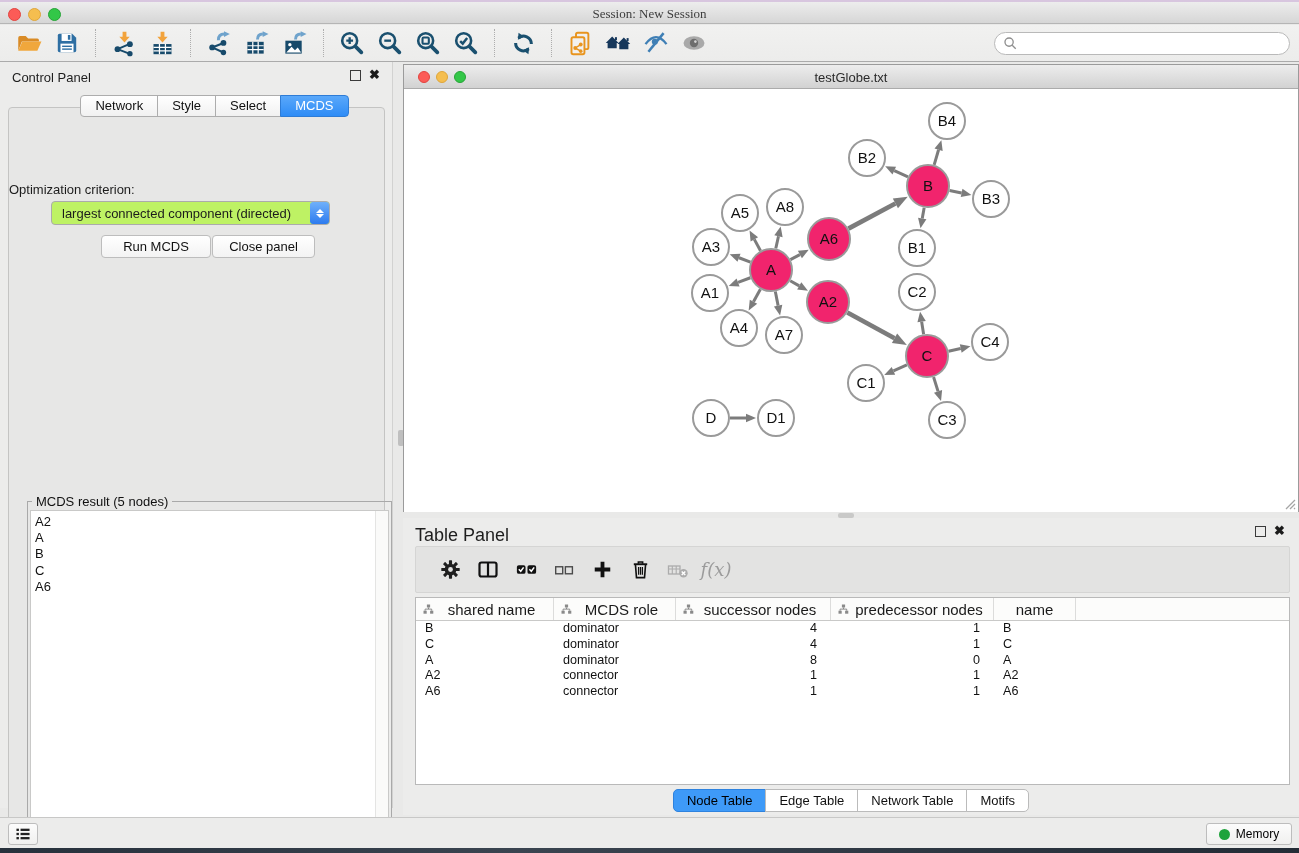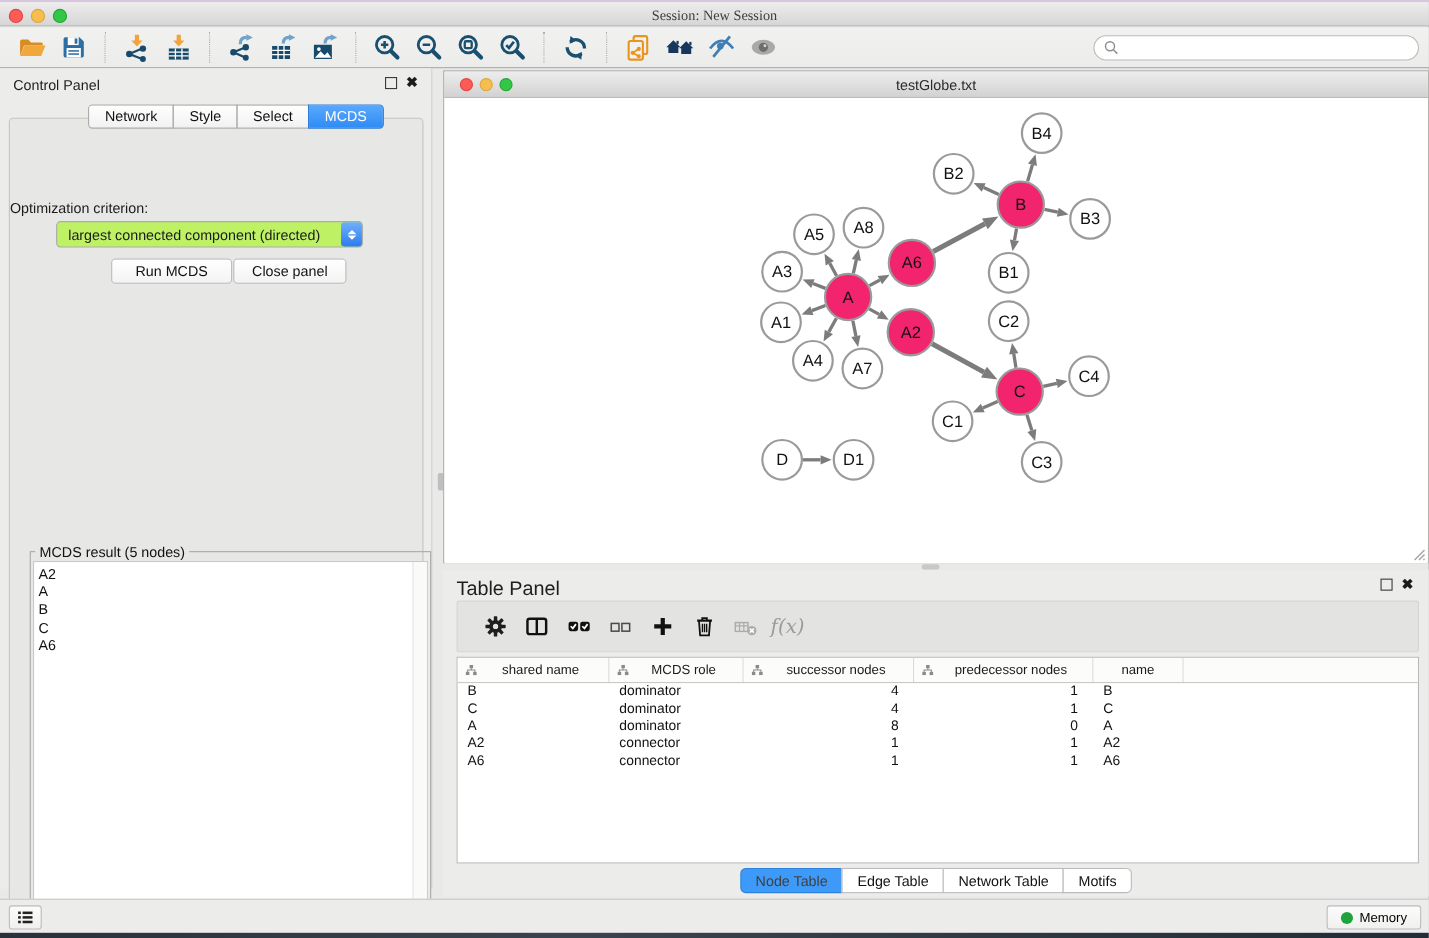--- a/index.html
+++ b/index.html
@@ -93,34 +93,34 @@
   .tp-float { right:33px; } .tp-close { right:14px; }
   .tp-toolbar { position:absolute; left:12px; top:28px; width:875px; height:47px; background:#E3E3E2;
                 border:1px solid #D5D5D4; border-radius:2px; display:flex; align-items:center; padding-left:15px; }
   .tp-btn { width:38px; height:36px; border:none; background:none; display:flex; align-items:center; justify-content:center; }
   .fx { font-family:"DejaVu Serif", serif; font-style:italic; font-size:18px; color:#9B9B9B; }
 
   .ntable { position:absolute; left:12px; top:79px; width:875px; height:188px; background:#fff;
             border:1px solid #B9B9B9; overflow:hidden; }
   .thead, .trow { display:grid; grid-template-columns:138px 122px 155px 163px 82px 1fr; }
   .thead { height:23px; background:#FCFCFB; border-bottom:1px solid #C9C9C8; }
-  .th { display:flex; align-items:center; border-right:1px solid #DCDCDB; font-size:12px; color:#1a1a1a; padding:0 4px; }
+  .th { display:flex; align-items:center; border-right:1px solid #DCDCDB; font-size:15px; color:#1a1a1a; padding:0 4px; }
   .th:last-child { border-right:none; }
   .th-ico { display:flex; margin-left:3px; }
   .th-label { flex:1; text-align:center; white-space:nowrap; overflow:hidden; }
   .trow { height:15.8px; }
   .td { font-size:12.6px; line-height:15.8px; padding-left:9px; white-space:nowrap; color:#111; }
   .td.num { text-align:right; padding-right:14px; padding-left:0; }
 
   .bottom-tabs { position:absolute; left:0; right:0; top:271px; display:flex; justify-content:center; }
   .btab { height:23px; line-height:21px; padding:0 13px; font-size:13px; background:#fff;
           border:1px solid #BBBBBB; margin-left:-1px; color:#111; }
   .btab:first-child { border-radius:5px 0 0 5px; margin-left:0; }
   .btab:last-child { border-radius:0 5px 5px 0; }
-  .btab.active { background:#3E9AF8; color:#404040; border-color:#2E82DE; }
+  .btab.active { background:#3E9AF8; color:#000000; border-color:#2E82DE; }
 
   
   .status-bar { position:absolute; left:0; top:817px; width:1299px; height:31px; background:#ECECEB;
                 border-top:1px solid #C8C8C7; }
   .sb-btn { position:absolute; top:5px; height:22px; background:linear-gradient(#FCFCFC,#F0F0EF);
             border:1px solid #BDBDBD; border-radius:3px; display:flex; align-items:center;
             justify-content:center; font-size:12px; gap:6px; }
   .sb-list { left:8px; width:30px; }
   .sb-mem { right:7px; width:86px; }
   .mem-dot { width:11px; height:11px; border-radius:50%; }

